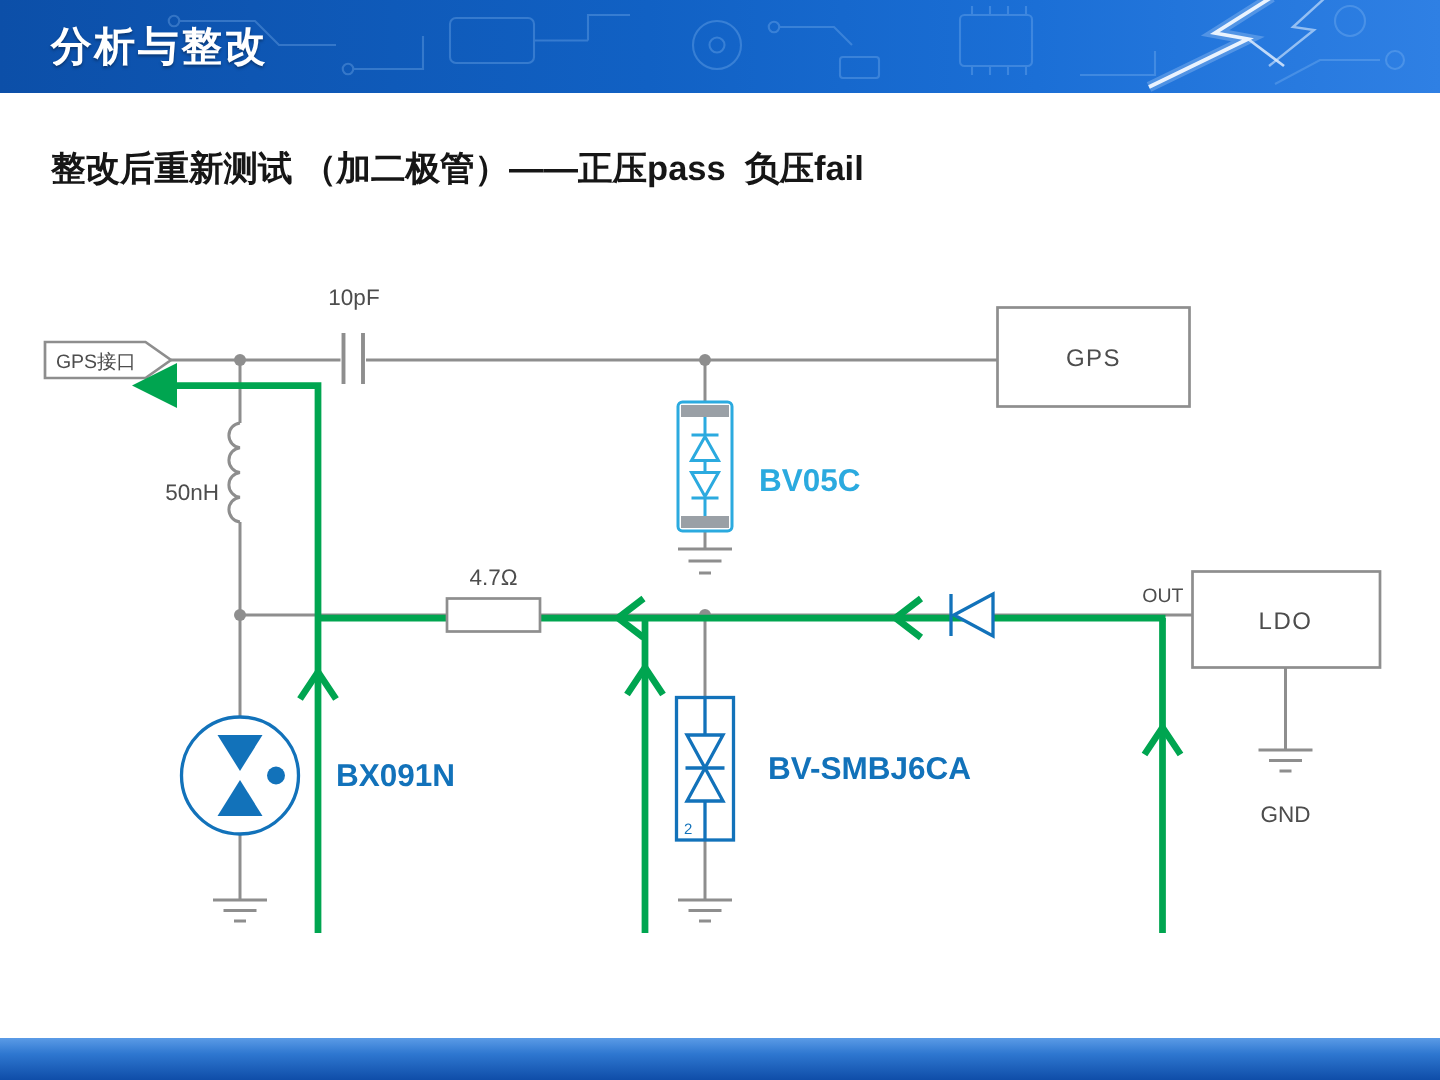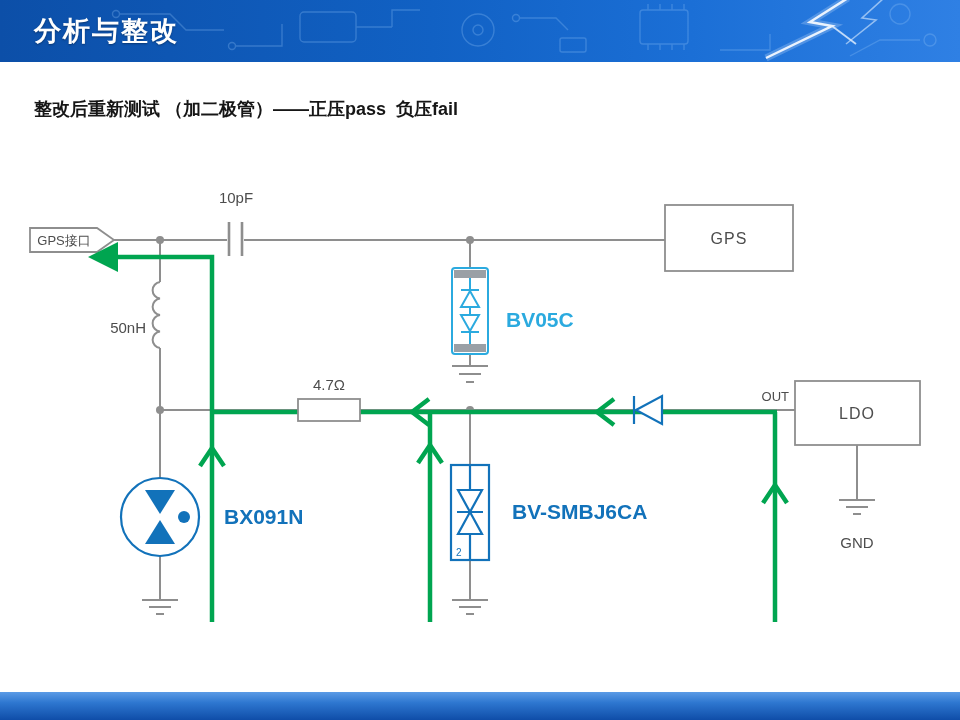--- a/index.html
+++ b/index.html
@@ -19,21 +19,21 @@
   }
   .banner svg.deco{ position:absolute; top:0; left:0; width:960px; height:62px; }
   .banner h1{
     position:absolute; left:34px; top:13px; z-index:2;
     font-size:27px; font-weight:bold; color:#ffffff; letter-spacing:2px;
     text-shadow:0 1px 2px rgba(0,0,0,.35);
   }
   
   .subtitle{
     position:absolute; left:34px; top:97px; width:900px;
-    font-size:18px; font-weight:bold; color:#161616; white-space:pre;
+    font-size:23px; font-weight:bold; color:#161616; white-space:pre;
   }
   
   .circuit{ position:absolute; left:0; top:170px; width:960px; height:510px; }
   svg text{ font-family:"Liberation Sans", sans-serif; }
   .lbl      { fill:var(--text); font-size:15px; }
   .lbl-sm   { fill:var(--text); font-size:13px; }
   .lbl-box  { fill:var(--text); font-size:16px; letter-spacing:1px; }
   .lbl-cyan { fill:var(--cyan); font-size:21px; font-weight:bold; }
   .lbl-blue { fill:var(--blue); font-size:21px; font-weight:bold; }
   .lbl-pin  { fill:var(--blue); font-size:10px; }

